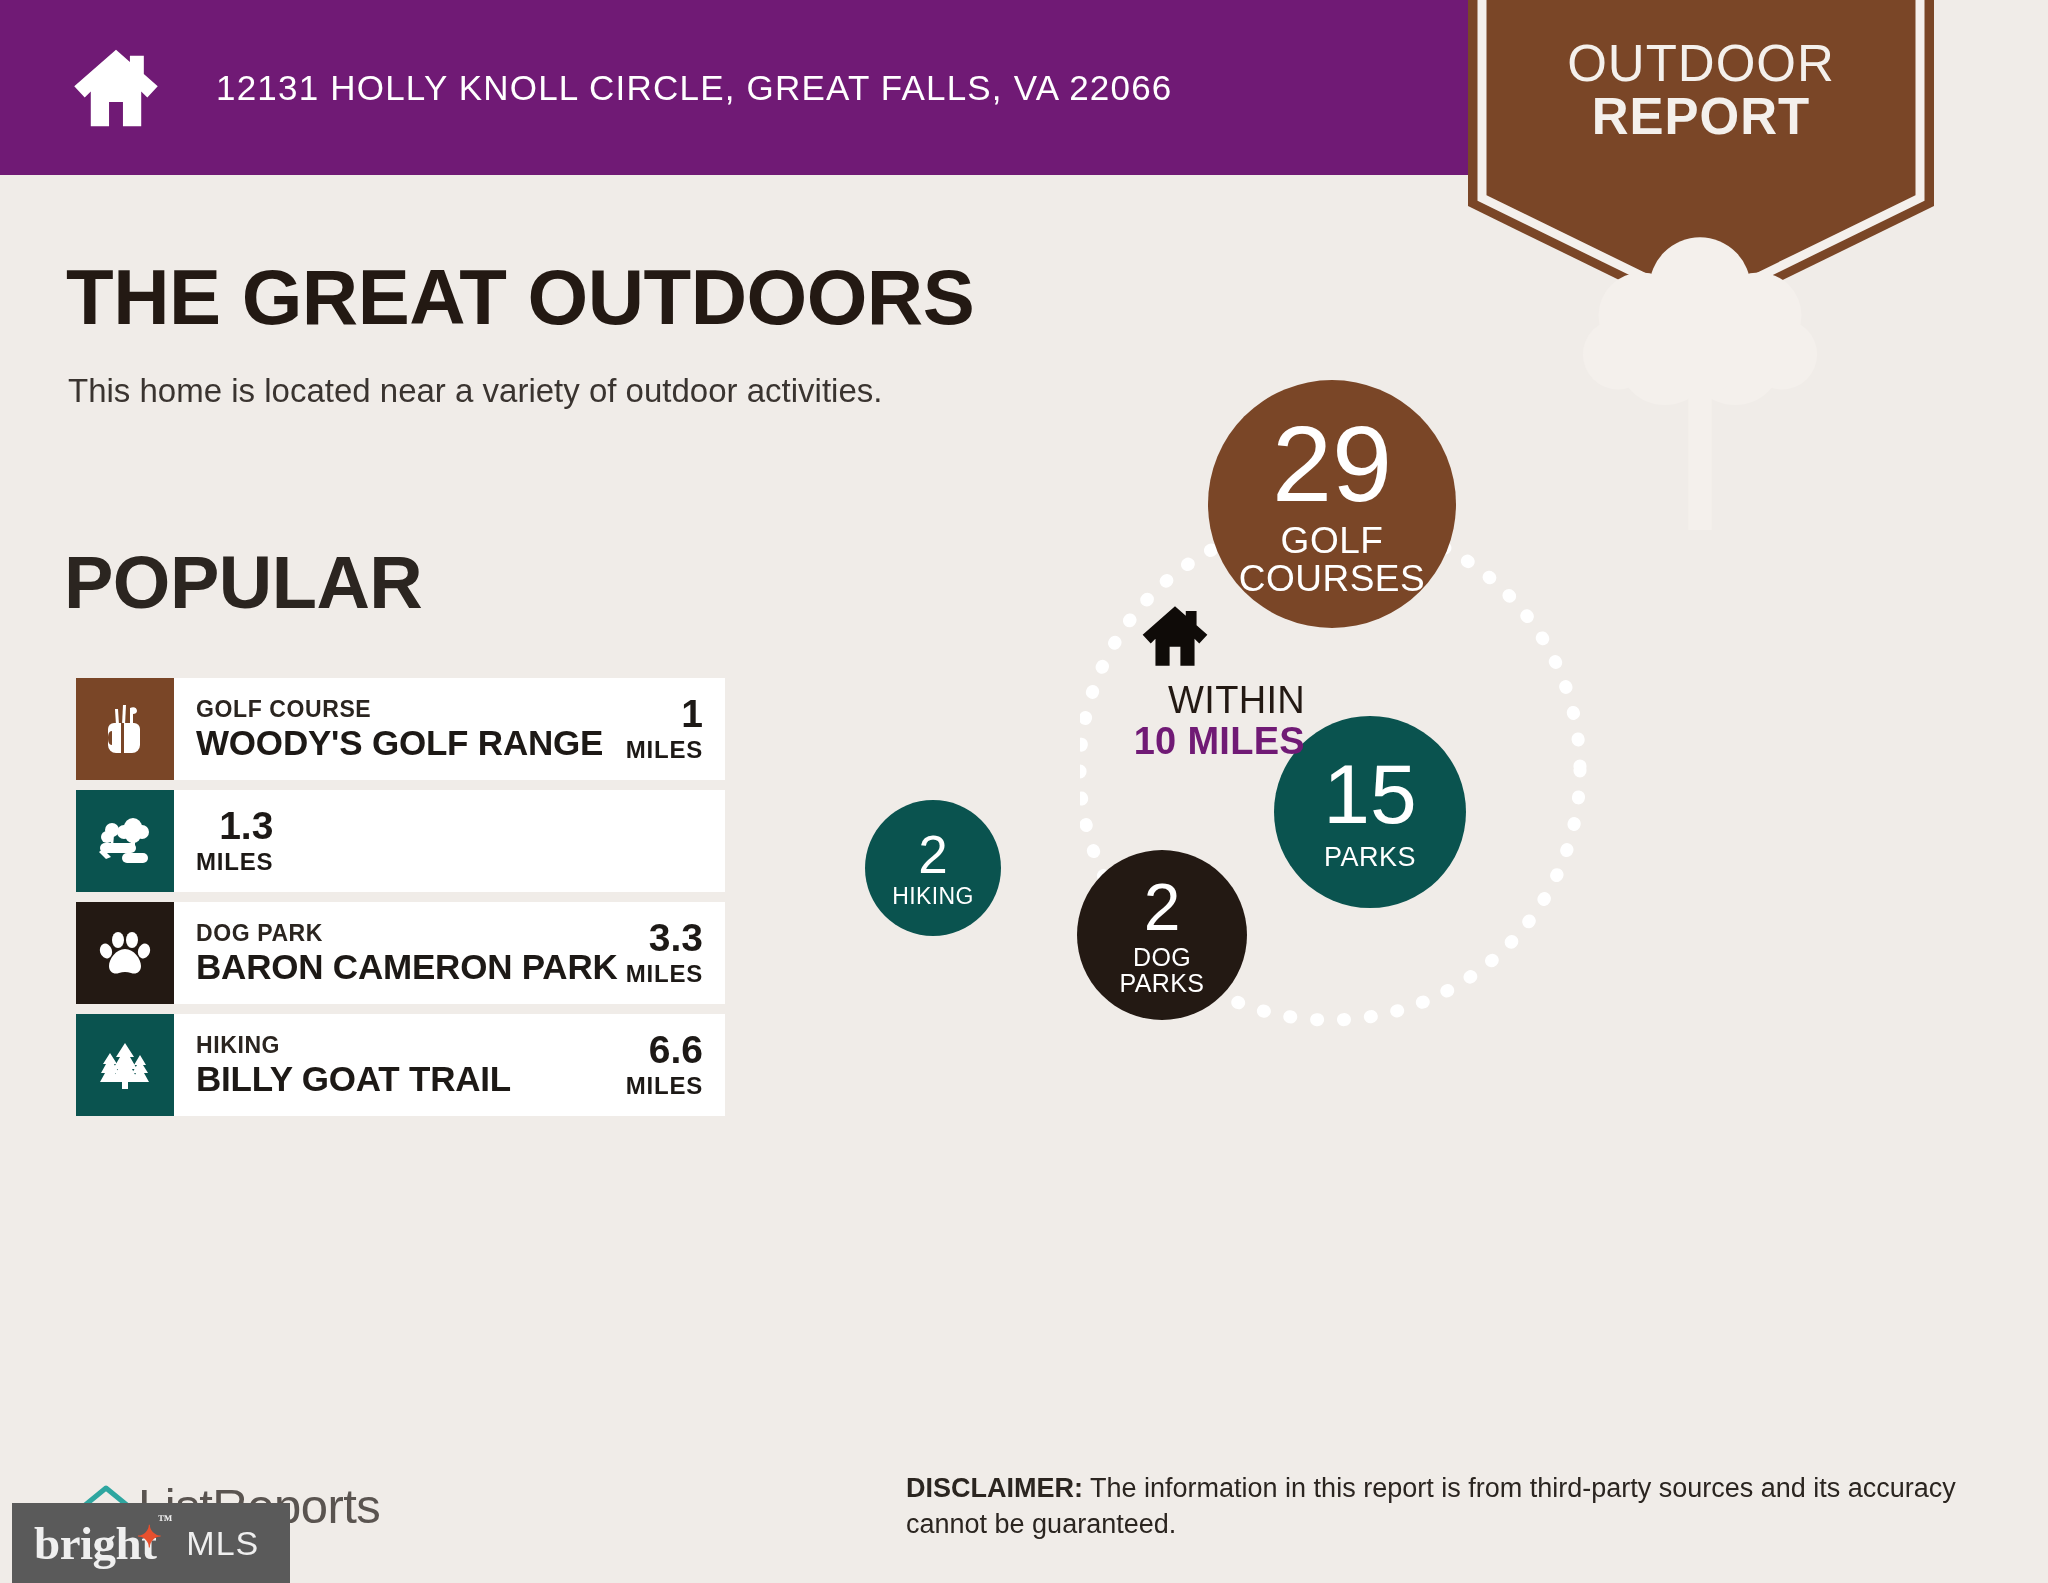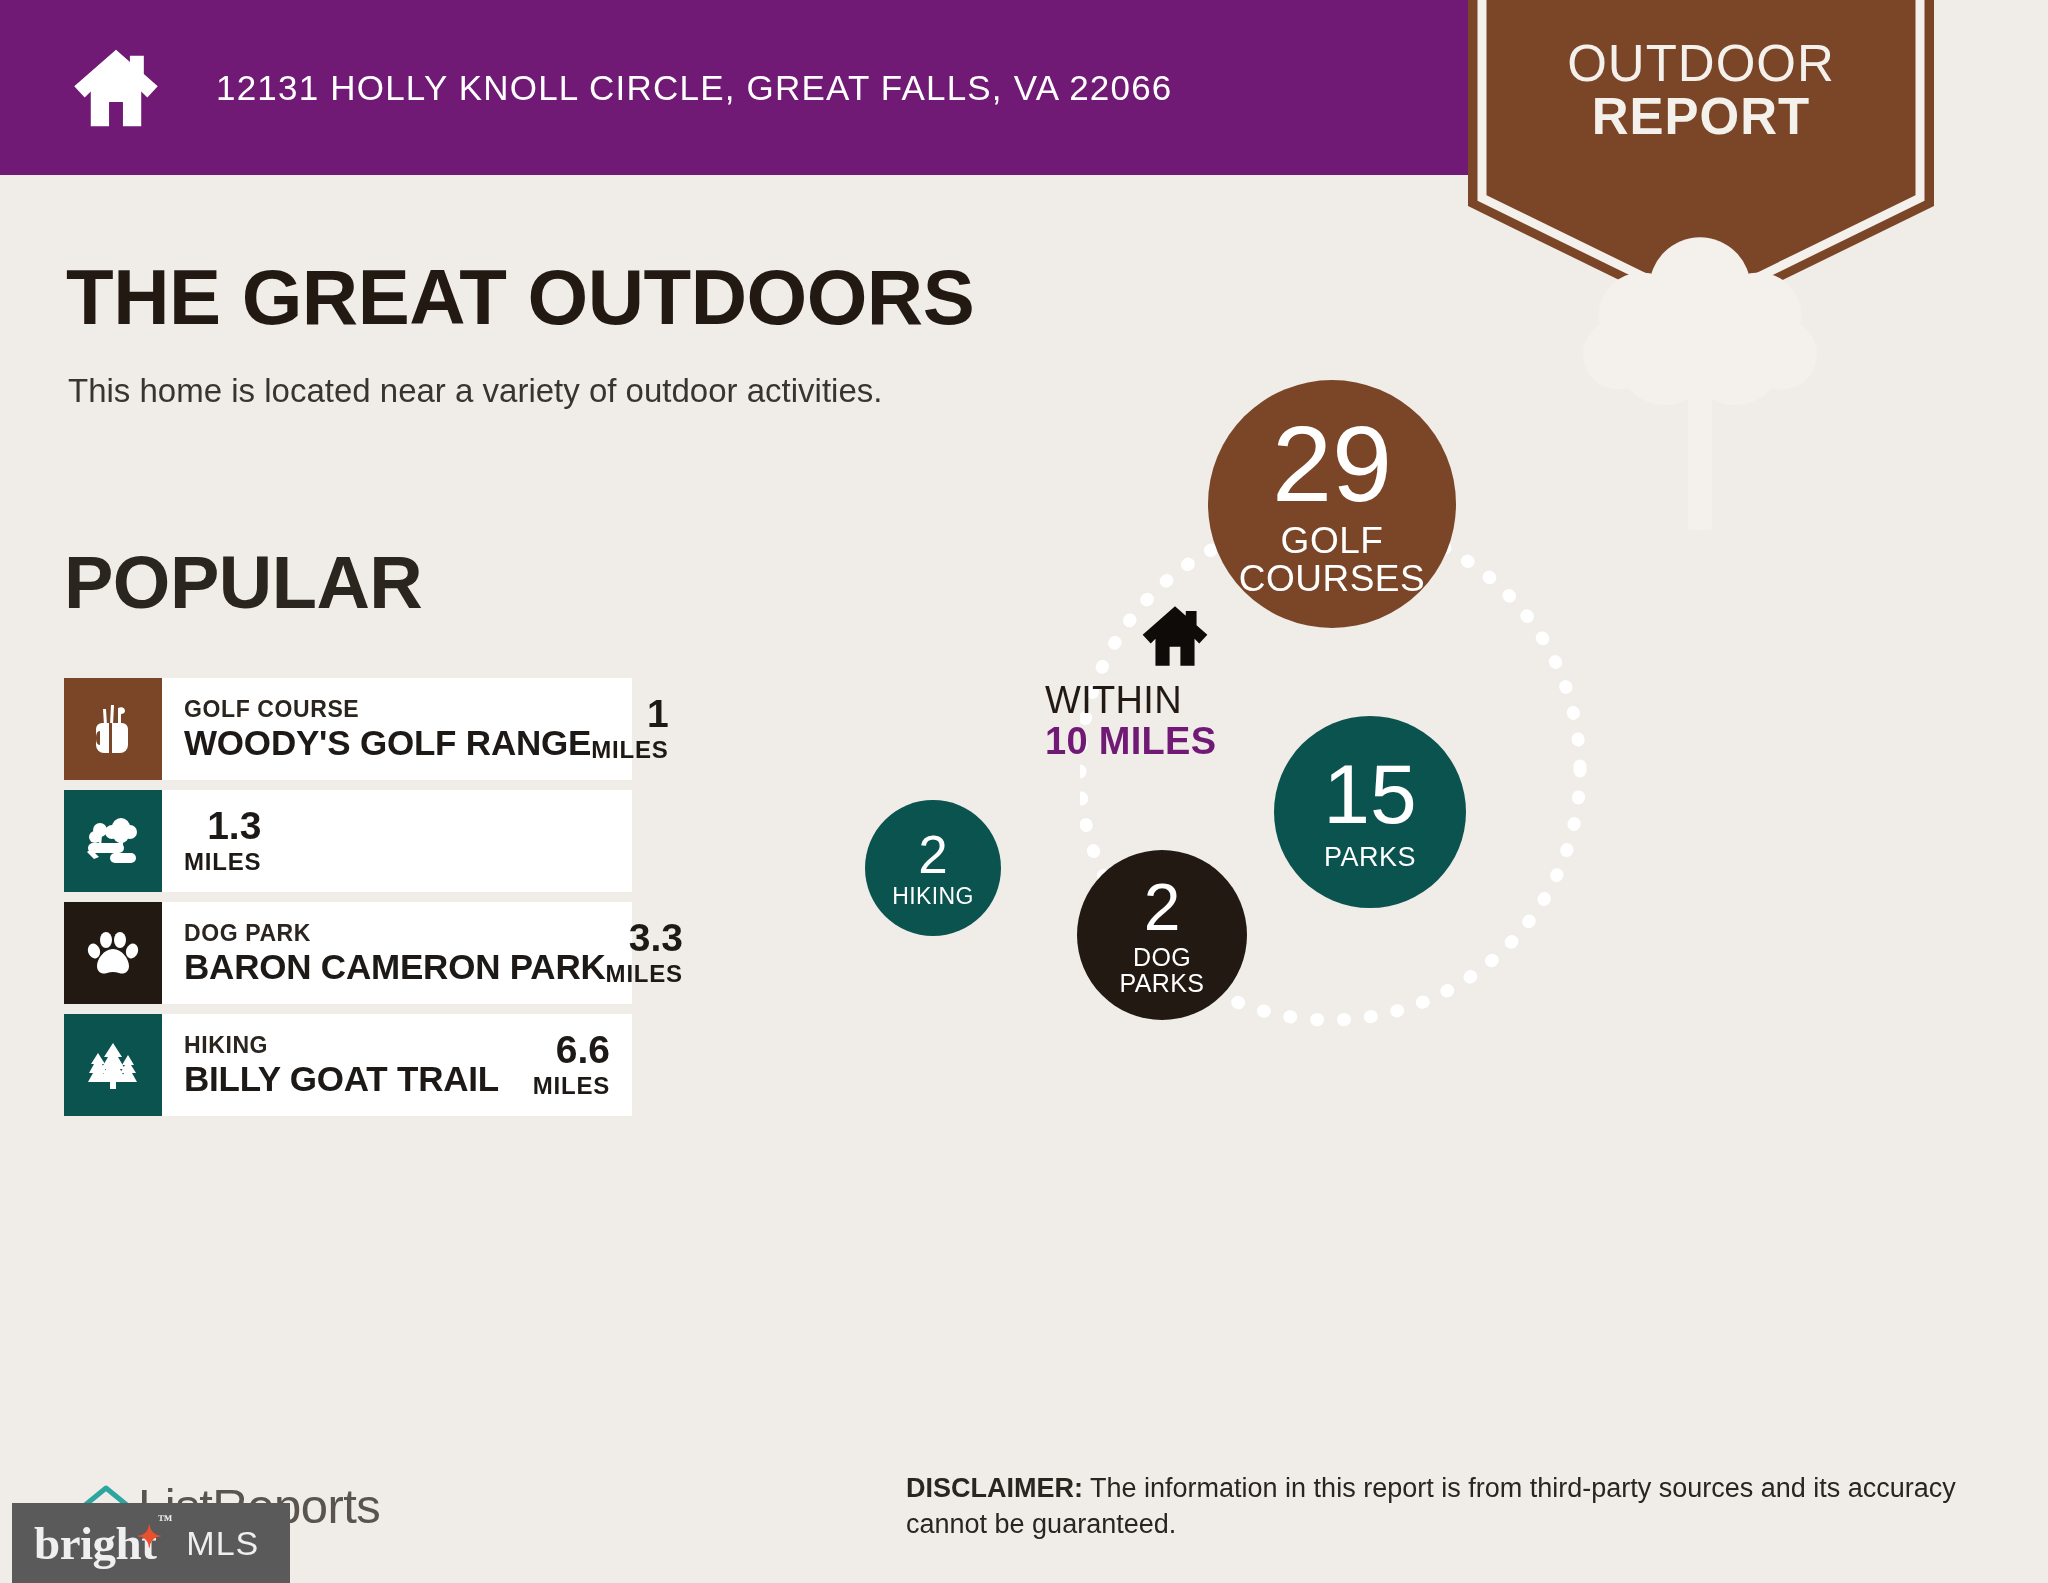--- a/index.html
+++ b/index.html
@@ -47,21 +47,21 @@
     position:absolute; left:68px; top:372px;
     font-size:33px; font-weight:400; color:#3a3430;
   }
   #popular-heading{
     position:absolute; left:64px; top:540px;
     font-size:74px; font-weight:700; color:#2b2520; letter-spacing:-0.5px;
   }
 
   
   #popular-list{
-    position:absolute; left:64px; top:678px; width:568px;
+    position:absolute; left:76px; top:678px; width:649px;
   }
   .poi-row{
     display:flex; align-items:stretch; height:102px; margin-bottom:10px;
     background:#ffffff;
   }
   .poi-icon-tile{
     width:98px; min-width:98px; display:flex; align-items:center; justify-content:center;
   }
   .poi-icon-tile svg{ width:56px; height:56px; fill:#ffffff; }
   .poi-body{
@@ -113,21 +113,21 @@
   #stat-dogparks .stat-num{ font-size:66px; margin-bottom:5px; }
   #stat-dogparks .stat-label{ font-size:25px; letter-spacing:0.4px; }
 
   #stat-hiking{
     left:-215px; top:330px; width:136px; height:136px; background:#0a534f;
   }
   #stat-hiking .stat-num{ font-size:53px; margin-bottom:4px; }
   #stat-hiking .stat-label{ font-size:23px; letter-spacing:0.4px; }
 
   #within-block{
-    position:absolute; left:-35px; top:135px; width:260px; text-align:left;
+    position:absolute; left:-35px; top:135px; width:260px; text-align:right;
   }
   #house-icon-center{ width:68px; height:62px; display:block; margin:0 auto 14px auto; }
   #within-line1{ font-size:38px; font-weight:400; color:#231913; letter-spacing:0.3px; line-height:1.05; }
   #within-line2{ font-size:38px; font-weight:700; color:#701a75; letter-spacing:0.3px; line-height:1.1; }
 
   
   #listreports-logo{
     position:absolute; left:80px; top:1478px;
     display:flex; align-items:center;
   }

